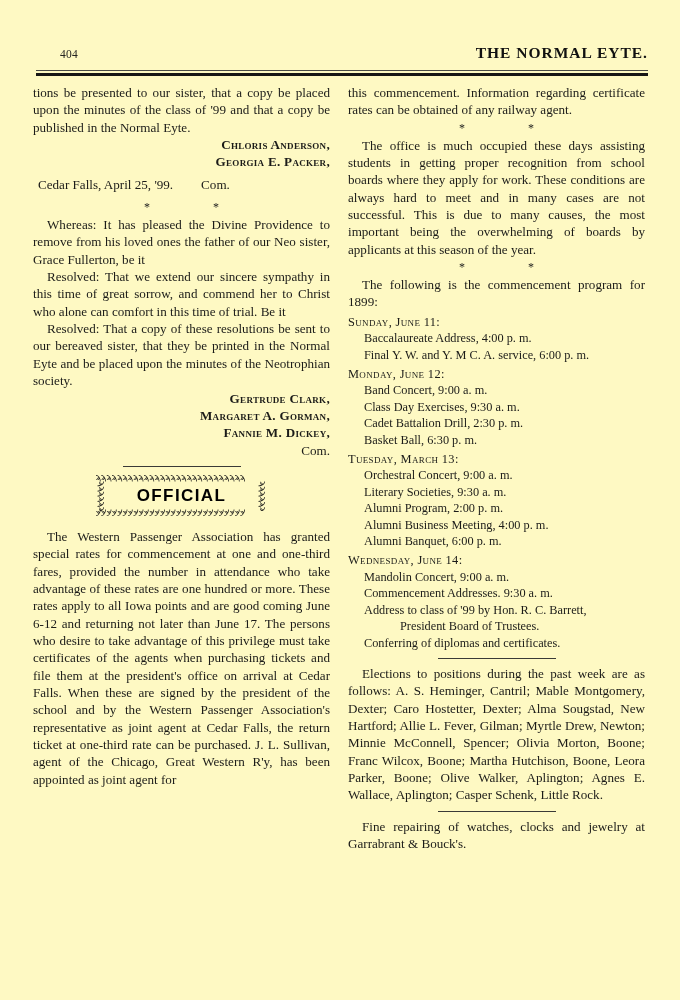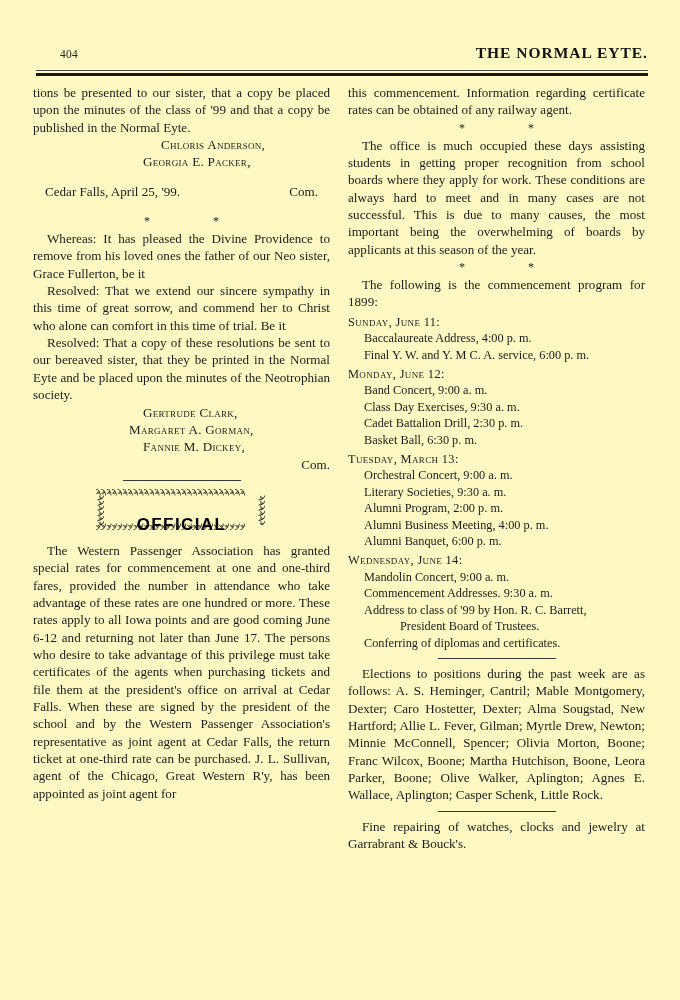--- a/index.html
+++ b/index.html
@@ -90,31 +90,32 @@
     text-align: justify;
   }
   p.flush { margin: 0; text-indent: 0; text-align: justify; }
   .sc {
     font-variant: small-caps;
     letter-spacing: .3px;
   }
   .sig-block { margin: 0; }
   .sig-row {
     display: block;
-    text-align: left;
+    text-align: right;
     padding-left: 128px;
+    font-weight: bold;
   }
   .sig-row.wide  { padding-left: 110px; }
   .sig-row.wider { padding-left: 96px; }
 
   .datecom {
-    margin: 12px;
+    margin: 5px;
     display: flex;
-    justify-content: space-between;
     text-indent: 0;
+    gap: 28px;
   }
   .com-right {
     margin: 0;
     text-align: right;
   }
 
   .stars {
     margin: 0;
     text-align: center;
     letter-spacing: 30px;
@@ -138,21 +139,21 @@
     margin: 6px 0 9px 0;
     display: flex;
     justify-content: center;
   }
   .official-box {
     position: relative;
     width: 172px;
     height: 46px;
     box-sizing: border-box;
     display: flex;
-    align-items: flex-end;
+    align-items: center;
     justify-content: center;
   }
   .official-text {
     font-family: "Liberation Sans", "DejaVu Sans", sans-serif;
     font-weight: bold;
     font-size: 17px;
     letter-spacing: 1.4px;
     color: #000;
     line-height: 1;
     position: relative;

